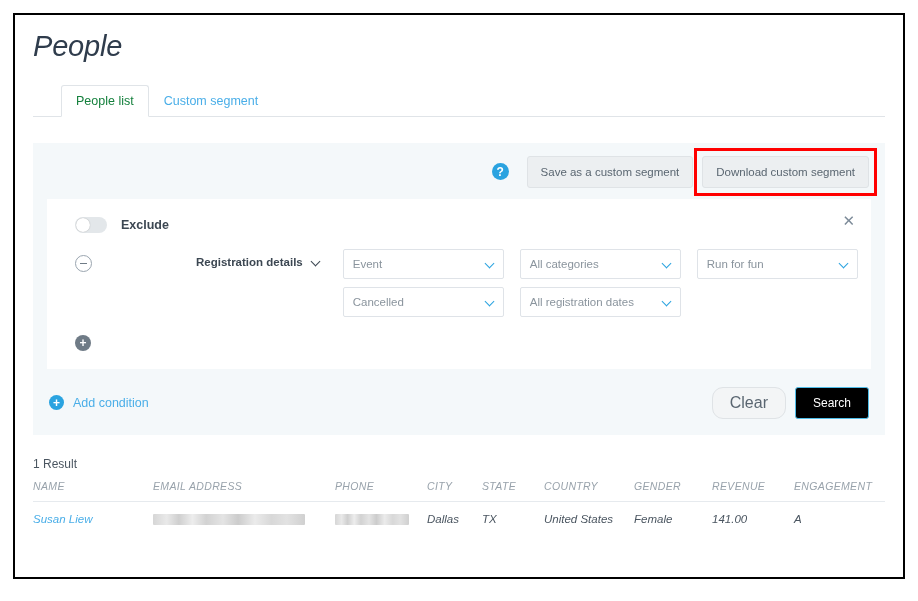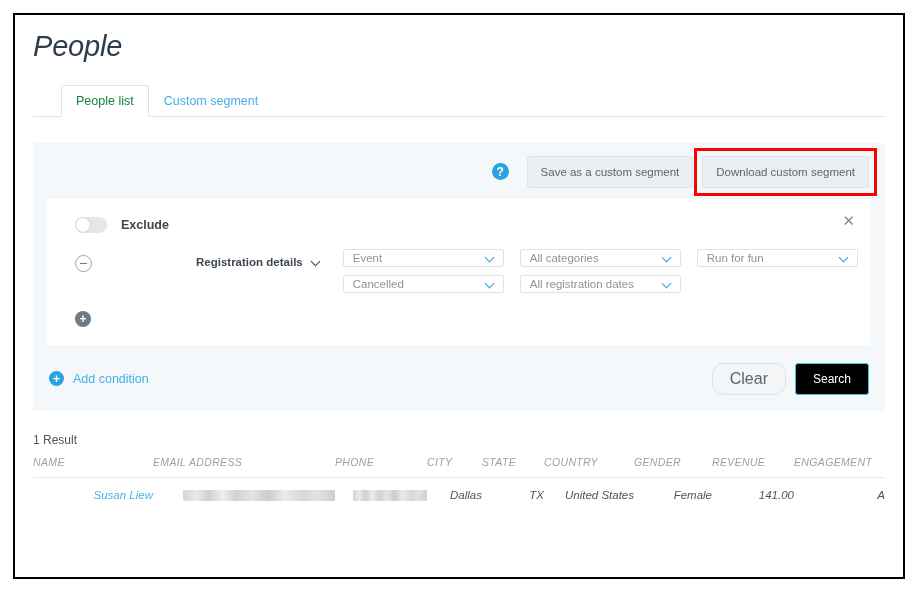--- a/index.html
+++ b/index.html
@@ -254,21 +254,21 @@
     display: flex;
     flex-direction: column;
     gap: 8px;
   }
   .select-line {
     display: flex;
     gap: 16px;
   }
   .sel {
     width: 161px;
-    height: 18px;
+    height: 30px;
     border: 1px solid #dfe3e8;
     border-radius: 2px;
     background: #ffffff;
     display: flex;
     align-items: center;
     padding: 0 8px 0 9px;
     box-sizing: border-box;
     font-size: 11.5px;
     color: #8a949d;
     cursor: pointer;
@@ -375,21 +375,20 @@
     color: #98a2ab;
     letter-spacing: 0.35px;
     padding: 0 0 9px 0;
     border-bottom: 1px solid #e6eaee;
   }
   table.people td {
     font-size: 11.5px;
     color: #4a5560;
     padding: 11px 0 10px 0;
     vertical-align: middle;
-    text-align: right;
   }
   td.name a {
     color: #4aaee8;
     text-decoration: none;
     cursor: pointer;
   }
   .redact {
     display: inline-block;
     height: 11px;
     border-radius: 1px;

